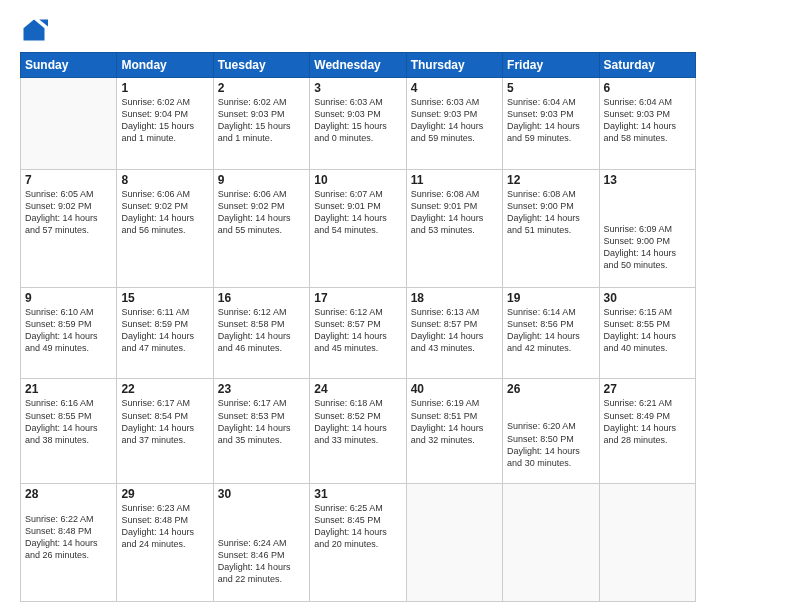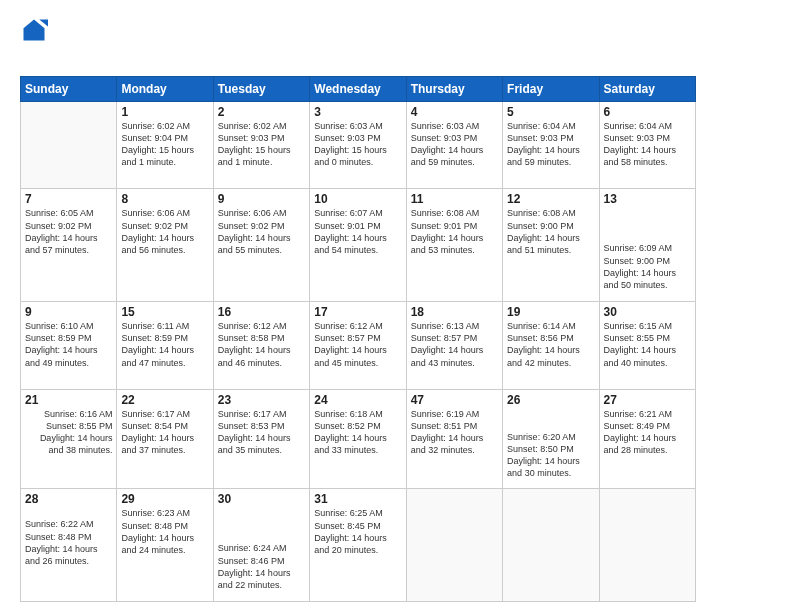--- a/index.html
+++ b/index.html
@@ -9,21 +9,20 @@
       width: 792px;
       height: 612px;
       overflow: hidden;
     }
     .page {
       width: 716px;
       height: 612px;
       padding: 16px 20px 10px 20px;
       display: flex;
       flex-direction: column;
-      gap: 24px;
     }
     .header {
       display: flex;
       justify-content: space-between;
       align-items: flex-start;
       margin-bottom: 8px;
     }
     .logo {
       display: flex;
       align-items: center;
@@ -271,21 +270,21 @@
             <div class="cell-date">30</div>
             <div class="cell-info" style="white-space: pre-line;">Sunrise: 6:15 AM
 Sunset: 8:55 PM
 Daylight: 14 hours
 and 40 minutes.</div>
           </td>
         </tr>
         <tr>
           <td>
             <div class="cell-date">21</div>
-            <div class="cell-info" style="white-space: pre-line; text-align: right;">Sunrise: 6:16 AM
+            <div class="cell-info" style="white-space: pre-line;">Sunrise: 6:16 AM
 Sunset: 8:55 PM
 Daylight: 14 hours
 and 38 minutes.</div>
           </td>
           <td>
             <div class="cell-date">22</div>
             <div class="cell-info" style="white-space: pre-line;">Sunrise: 6:17 AM
 Sunset: 8:54 PM
 Daylight: 14 hours
 and 37 minutes.</div>
@@ -298,21 +297,21 @@
 and 35 minutes.</div>
           </td>
           <td>
             <div class="cell-date">24</div>
             <div class="cell-info" style="white-space: pre-line;">Sunrise: 6:18 AM
 Sunset: 8:52 PM
 Daylight: 14 hours
 and 33 minutes.</div>
           </td>
           <td>
-            <div class="cell-date">47</div>
+            <div class="cell-date">40</div>
             <div class="cell-info" style="white-space: pre-line;">Sunrise: 6:19 AM
 Sunset: 8:51 PM
 Daylight: 14 hours
 and 32 minutes.</div>
           </td>
           <td>
             <div class="cell-date">26</div>
             <div class="cell-info" style="white-space: pre-line; margin-top: 24px;">Sunrise: 6:20 AM
 Sunset: 8:50 PM
 Daylight: 14 hours

